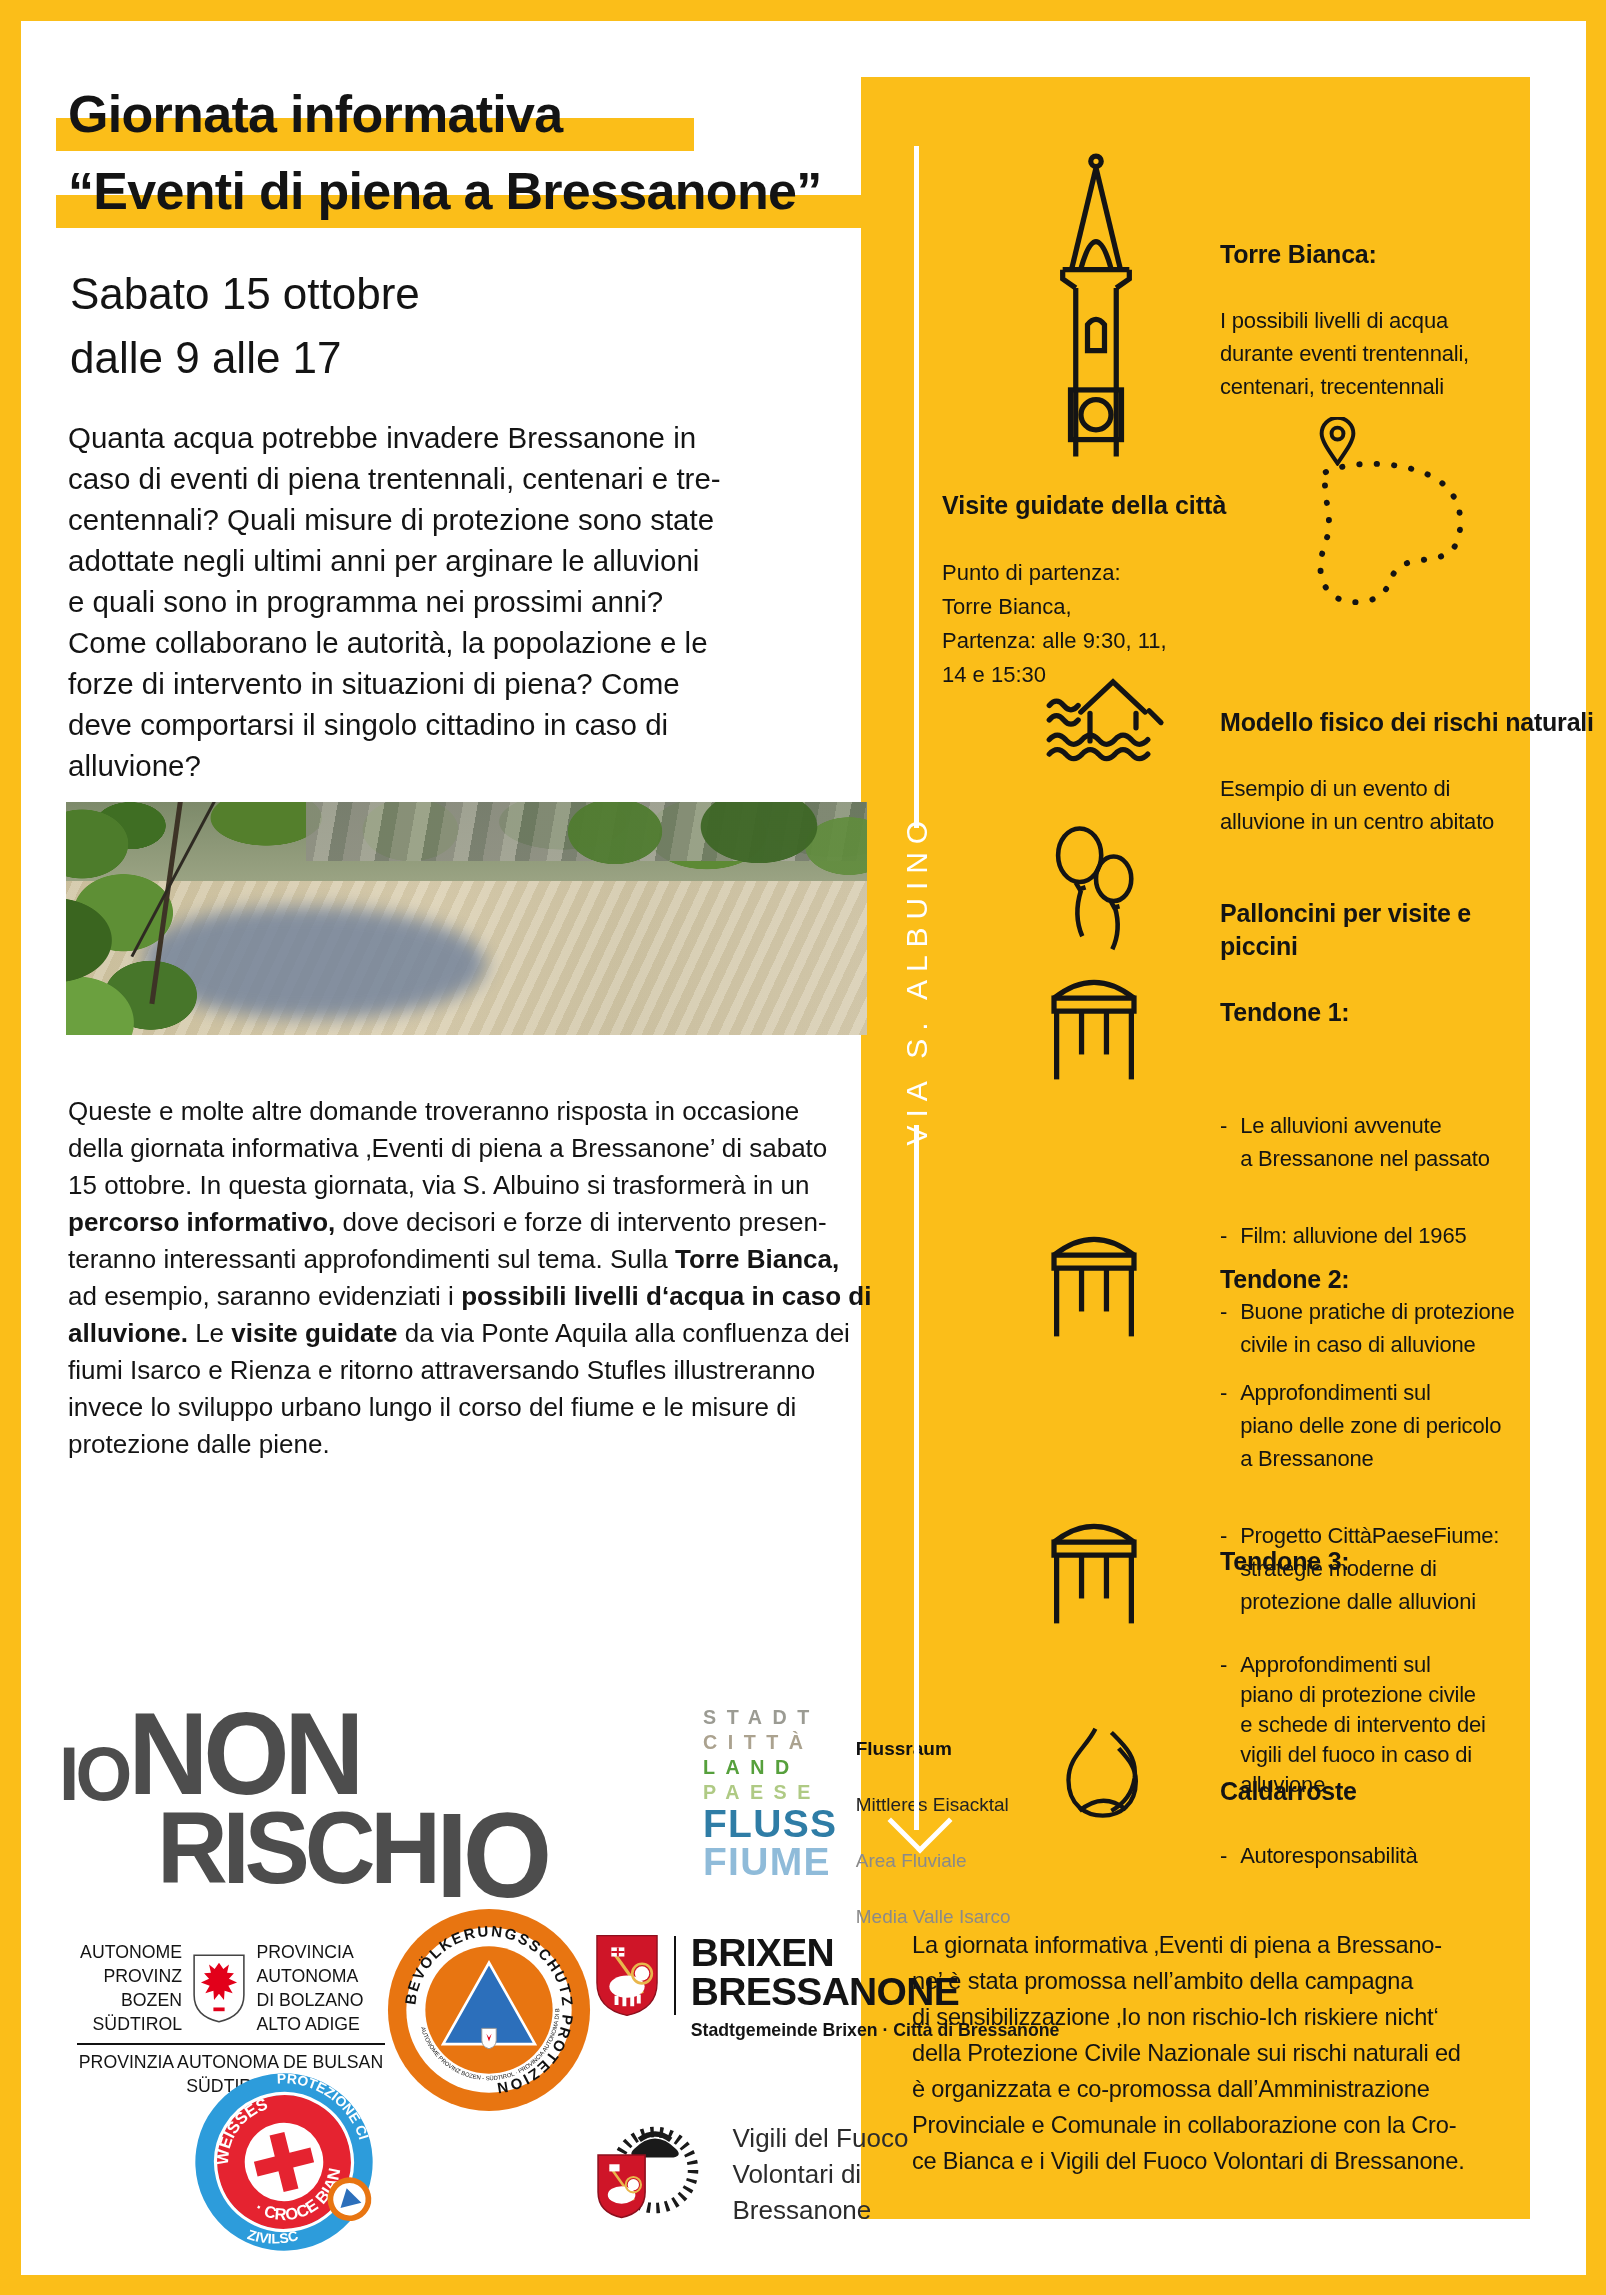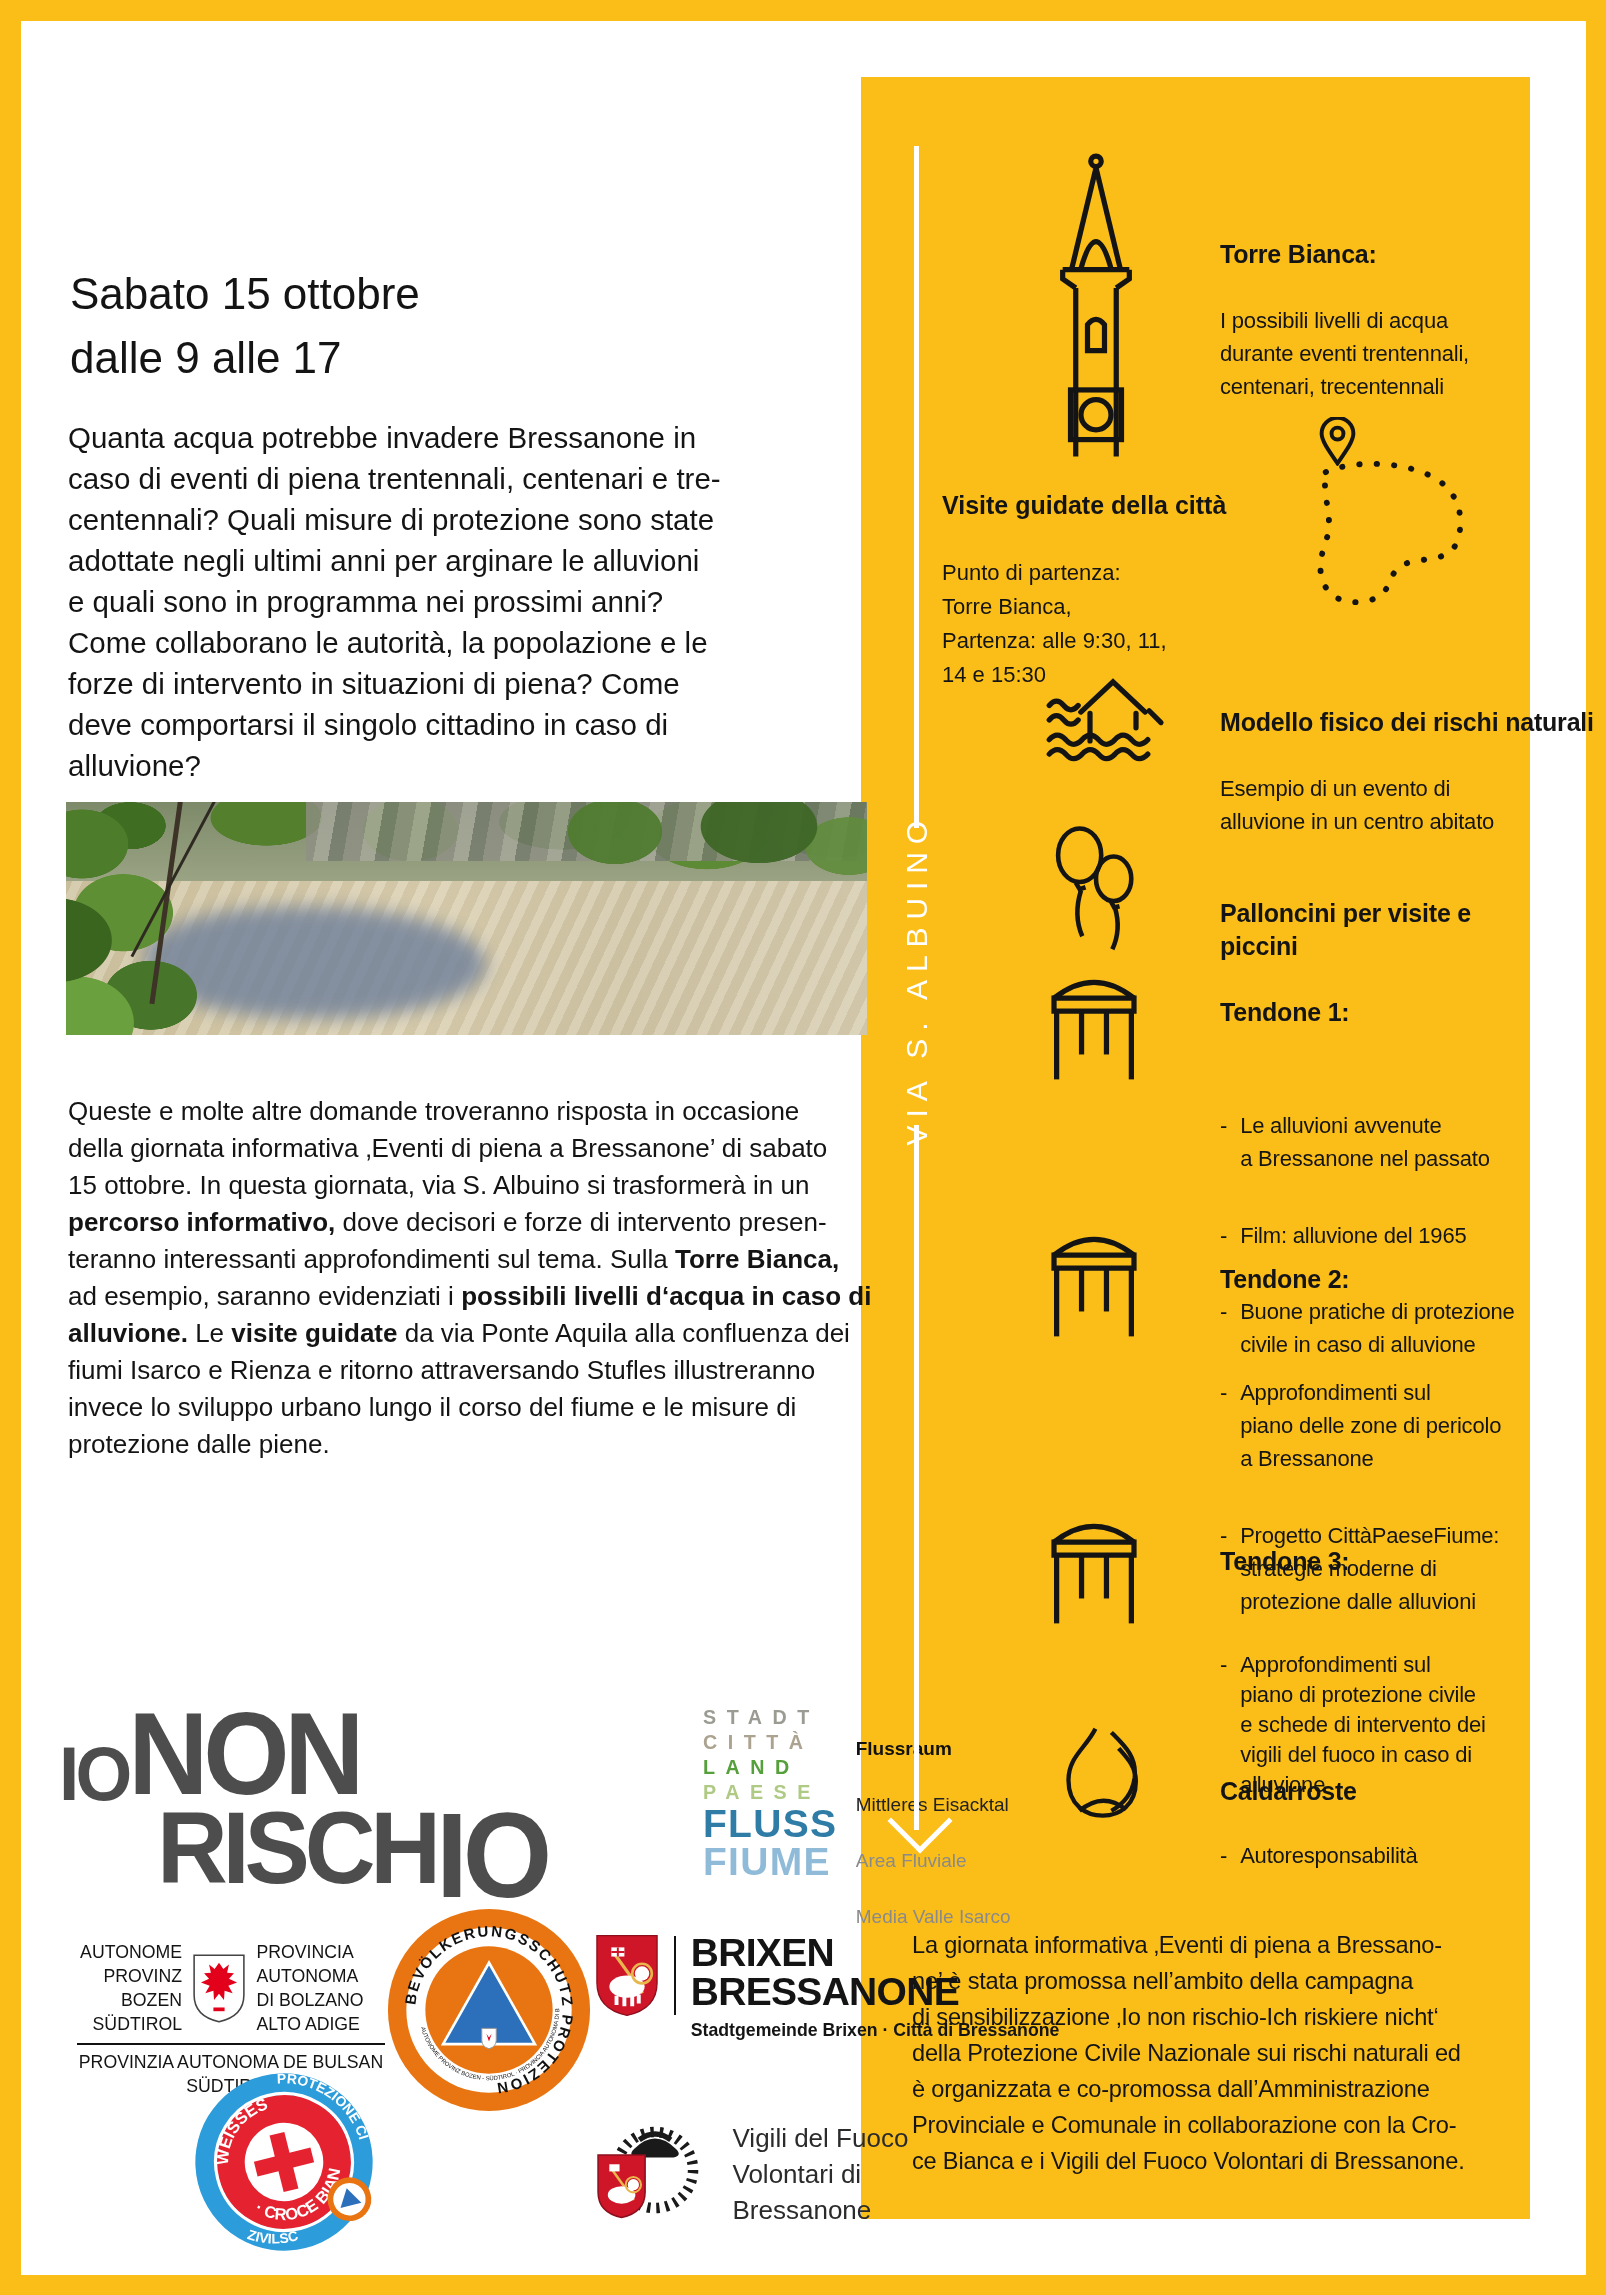--- a/index.html
+++ b/index.html
@@ -118,20 +118,24 @@
 
 <div class="page">
 
   <div class="frame top"></div>
   <div class="frame left"></div>
   <div class="frame right"></div>
   <div class="frame bottom"></div>
 
   <div class="panel"></div>
 
+  <div class="title-block">
+    <div class="title-line"><span class="hl l1">Giornata informativa</span></div>
+    <div class="title-line"><span class="hl l2">“Eventi di piena a Bressanone”</span></div>
+  </div>
 
   <div class="date-block">Sabato 15 ottobre
 dalle 9 alle 17</div>
 
   <div class="intro">Quanta acqua potrebbe invadere Bressanone in
 caso di eventi di piena trentennali, centenari e tre-
 centennali? Quali misure di protezione sono state
 adottate negli ultimi anni per arginare le alluvioni
 e quali sono in programma nei prossimi anni?
 Come collaborano le autorità, la popolazione e le

